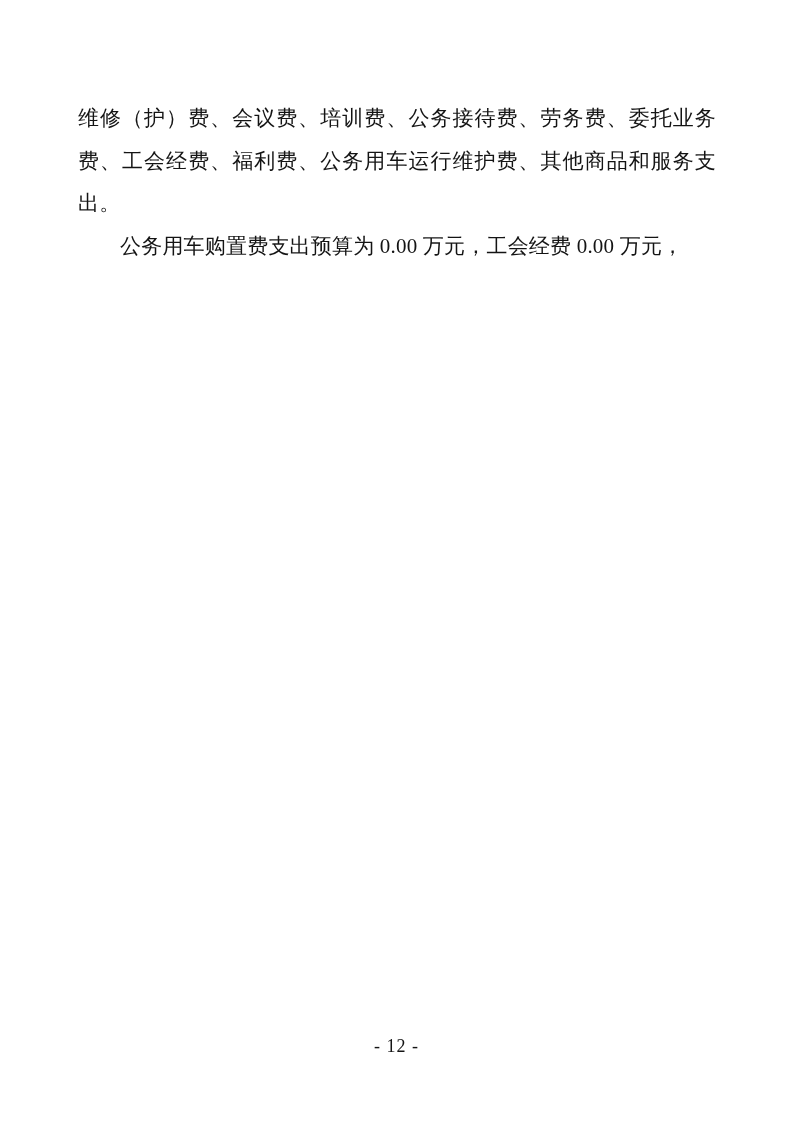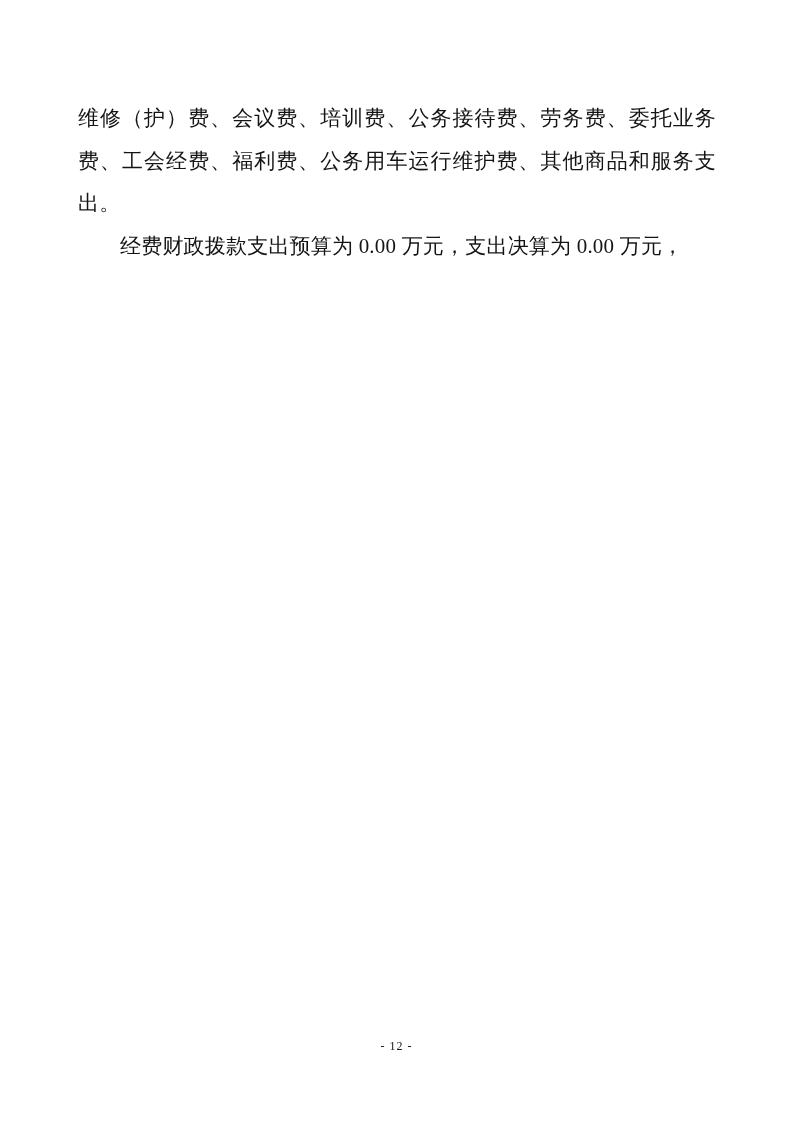--- a/index.html
+++ b/index.html
@@ -44,30 +44,30 @@
   }
   .content p.heading {
     font-weight: bold;
   }
   .footer {
     position: absolute;
     top: 1036px;
     left: 0;
     width: 793px;
     text-align: center;
-    font-size: 12px;
+    font-size: 18px;
     line-height: 20px;
     letter-spacing: 1px;
     color: #141414;
   }
 </style>
 </head>
 <body>
 
 <div class="page">
   <main class="content" id="doc-content">
       <p class="body">维修（护）费、会议费、培训费、公务接待费、劳务费、委托业务费、工会经费、福利费、公务用车运行维护费、其他商品和服务支出。</p>
-      <p class="body indent">经费财政拨款支出预算为 0.00 万元，支出决算为 0.00 万元，</p>
+      <p class="body indent">公务用车购置费支出预算为 0.00 万元，工会经费 0.00 万元，</p>
     </main>
   <div class="footer">
     <span>- 12 -</span>
   </div>
 </div>
 
 </body></html>

